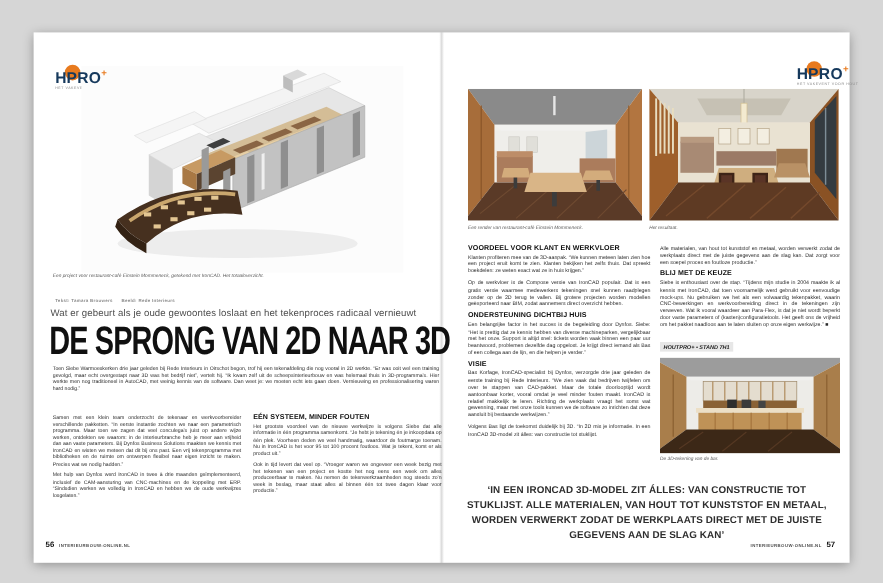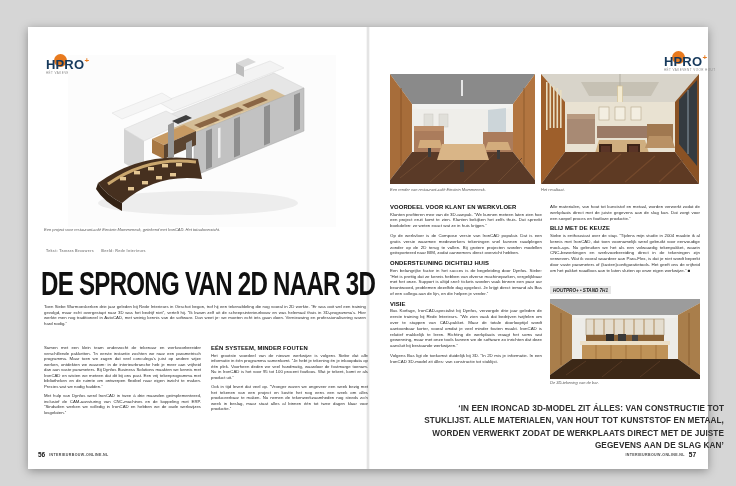--- a/index.html
+++ b/index.html
@@ -41,21 +41,21 @@
   }
   .bodytext,.col p{font-size:4.3px;line-height:1.28;text-align:justify;color:#2c2c2c;margin:0 0 4px;}
   .page.right .col p{font-size:4.4px;line-height:1.32;}
   .cols{position:absolute;display:flex;gap:10px;}
   .cols .col{width:157px;}
   h3.colhead{font-size:5.9px;font-weight:700;color:#0f0f0f;margin:3px 0 1.5px;letter-spacing:.1px;}
   .tag-chip{display:inline-block;font-size:4.6px;font-weight:700;font-style:italic;color:#1c1c1c;
     background:#e7e7e7;padding:1.5px 3px;margin:1px 0 3px;}
   .pullquote{
     position:absolute;font-size:8.2px;font-weight:700;color:#2e2e2e;
-    text-align:right;line-height:1.5;letter-spacing:.1px;margin-left:32px;
+    text-align:center;line-height:1.5;letter-spacing:.1px;
   }
   .pagefoot{position:absolute;top:424px;display:flex;align-items:center;gap:4px;}
   .pagefoot .num{font-size:6.5px;font-weight:700;color:#111;}
   .pagefoot .site{font-size:3.6px;font-weight:700;color:#4f4f4f;letter-spacing:.35px;}
   .figframe{background:#fbfbfb;overflow:hidden;}
   svg{display:block;}
 </style>
 </head>
 <body>
 
@@ -124,20 +124,21 @@
       </svg>
     </figure>
 
     <figcaption class="caption" style="position:absolute;left:16px;top:201px;width:310px;">Een project voor restaurant-café Einstein Mommeneck, getekend met IronCAD. Het totaaloverzicht.</figcaption>
 
     <div class="credit" style="position:absolute;left:18px;top:221.5px;">
       <span>Tekst: Tamara Brouwers</span>
       <span>Beeld: Rede Interieurs</span>
     </div>
 
+    <div class="kicker" style="position:absolute;left:14px;top:229px;">Wat er gebeurt als je oude gewoontes loslaat en het tekenproces radicaal vernieuwt</div>
 
     <h1 class="headline" style="position:absolute;left:13px;top:238px;">DE SPRONG VAN 2D NAAR 3D</h1>
 
     <p class="bodytext" style="position:absolute;left:16px;top:277px;width:322px;">Toen Siebe Warmoeskerken drie jaar geleden bij Rede Interieurs in Oirschot begon, trof hij een tekenafdeling die nog vooral in 2D werkte. “Er was ooit wel een training gevolgd, maar echt overgestapt naar 3D was het bedrijf niet”, vertelt hij. “Ik kwam zelf uit de scheepsinterieurbouw en was helemaal thuis in 3D-programma’s. Hier werkte men nog traditioneel in AutoCAD, met weinig kennis van de software. Dan weet je: we moeten echt iets gaan doen. Vernieuwing en professionalisering waren hard nodig.”</p>
 
     <div class="cols" style="left:16px;top:318px;width:324px;">
       <div class="col">
         <p>Samen met een klein team onderzocht de tekenaar en werkvoorbereider verschillende pakketten. “In eerste instantie zochten we naar een parametrisch programma. Maar toen we zagen dat veel conculega’s juist op andere wijze werken, ontdekten we waarom: in de interieurbranche heb je meer aan vrijheid dan aan vaste parameters. Bij Dynfos Business Solutions maakten we kennis met IronCAD en wisten we meteen dat dit bij ons past. Een vrij tekenprogramma met bibliotheken en de ruimte om ontwerpen flexibel naar eigen inzicht te maken. Precies wat we nodig hadden.”</p>
         <p>Met hulp van Dynfos werd IronCAD in twee à drie maanden geïmplementeerd, inclusief de CAM-aansturing van CNC-machines en de koppeling met ERP. “Sindsdien werken we volledig in IronCAD en hebben we de oude werkwijzes losgelaten.”</p>
       </div>

